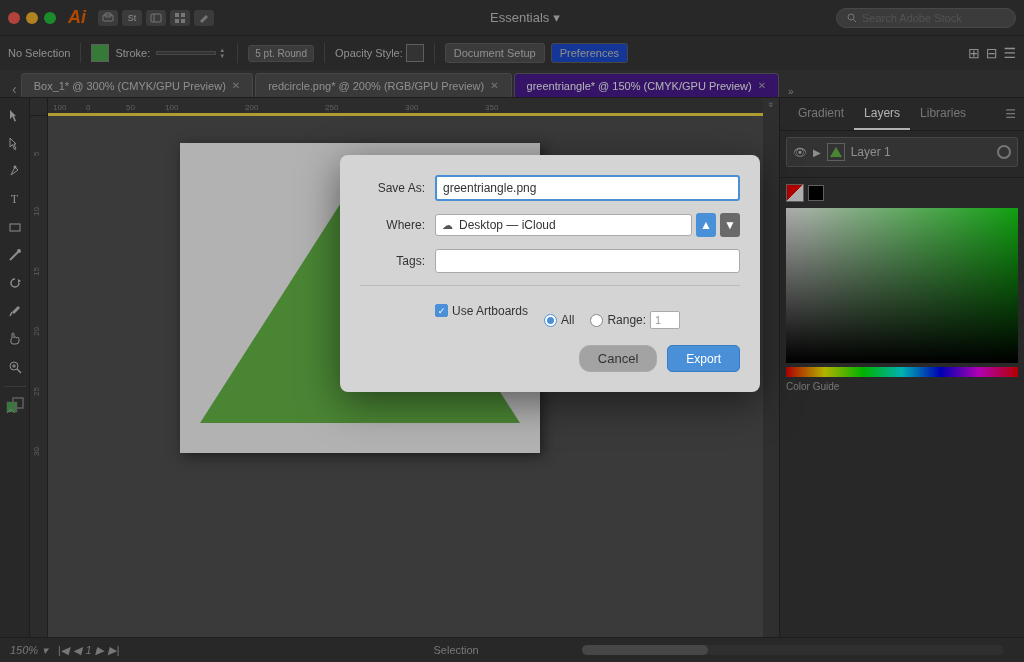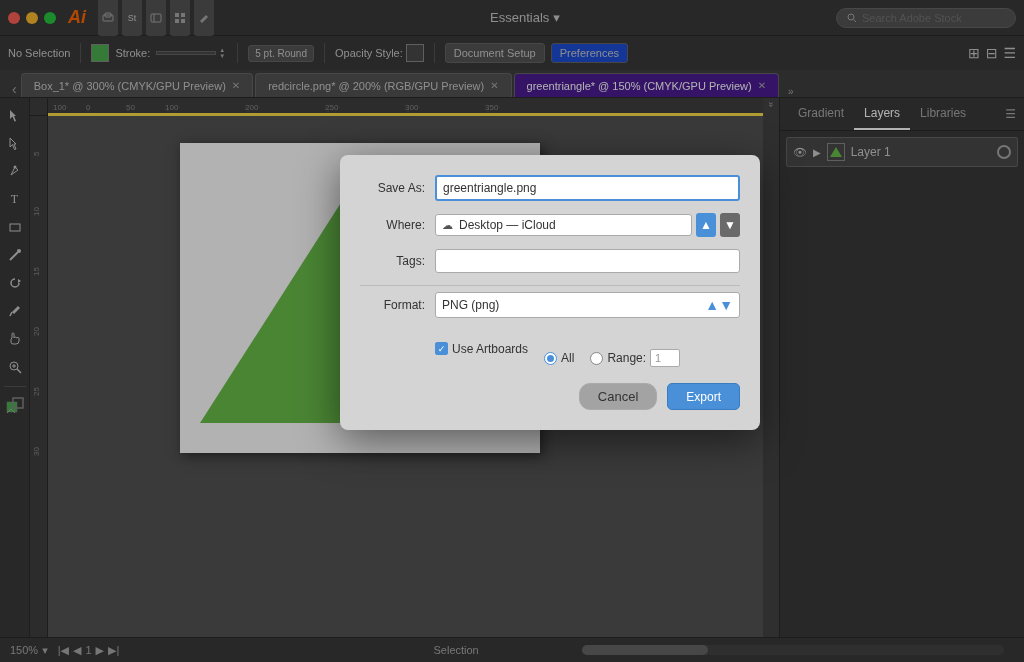--- a/index.html
+++ b/index.html
@@ -13,21 +13,21 @@
       align-items: center;
       padding: 0 8px;
       gap: 8px;
     }
     .traffic-lights { display: flex; gap: 6px; align-items: center; }
     .tl { width: 12px; height: 12px; border-radius: 50%; cursor: pointer; }
     .tl-red { background: #ff5f57; }
     .tl-yellow { background: #febc2e; }
     .tl-green { background: #28c840; }
     .ai-logo { color: #ff6600; font-size: 18px; font-weight: bold; margin: 0 4px; font-style: italic; }
-    .titlebar-icon { width: 20px; height: 37px; background: #555; border-radius: 3px; display: flex; align-items: center; justify-content: center; color: #ccc; font-size: 10px; text-align: center; }
+    .titlebar-icon { width: 20px; height: 16px; background: #555; border-radius: 3px; display: flex; align-items: center; justify-content: center; color: #ccc; font-size: 10px; text-align: center; }
     .titlebar-icons { display: flex; gap: 4px; }
     .title-center { flex: 1; text-align: center; color: #ccc; font-size: 13px; display: flex; align-items: center; justify-content: center; gap: 6px; }
     .essentials-btn { color: #ccc; font-size: 13px; display: flex; align-items: center; gap: 4px; cursor: pointer; }
     .search-bar { background: #555; border: 1px solid #666; border-radius: 12px; padding: 3px 10px; color: #aaa; font-size: 11px; width: 180px; display: flex; align-items: center; gap: 5px; }
     .search-bar input { background: transparent; border: none; outline: none; color: #ccc; font-size: 11px; width: 140px; }
 
     
     #toolbar {
       height: 35px;
       background: #3a3a3a;
@@ -168,21 +168,21 @@
       background: #3a3a3a;
       border-top: 1px solid #2a2a2a;
       display: flex;
       align-items: center;
       padding: 0 10px;
       gap: 10px;
       color: #aaa;
       font-size: 11px;
     }
     .status-nav { display: flex; align-items: center; gap: 4px; }
-    .status-nav span { cursor: pointer; }
+    .status-nav span { cursor: pointer; font-style: italic; }
 
     
     #dialog-overlay {
       position: absolute;
       top: 0; left: 0; right: 0; bottom: 0;
       background: rgba(0,0,0,0.3);
       display: flex;
       align-items: center;
       justify-content: center;
       z-index: 100;
@@ -601,20 +601,34 @@
         <div class="layer-thumb">
           <svg width="14" height="14" viewBox="0 0 14 14">
               <polygon points="7,2 1,12 13,12" fill="#6abf4b"></polygon>
             </svg>
         </div>
         <div class="layer-name">Layer 1</div>
         <div class="layer-circle"></div>
       </div>
     </div>
 
+    <div style="border-top:1px solid #2a2a2a; margin-top:4px; padding:6px;">
+      <div style="display:flex; gap:4px; align-items:center; margin-bottom:6px;">
+        <div style="width:18px;height:18px;background:linear-gradient(135deg,#ff0000 0%,#ff0000 49%,#ffffff 49%,#ffffff 100%);border:1px solid #888;cursor:pointer;"></div>
+        <div style="width:16px;height:16px;background:#000;border:1px solid #888;cursor:pointer;"></div>
+      </div>
+
+      <div style="width:100%;height:155px;position:relative;cursor:crosshair;">
+        <div style="position:absolute;top:0;left:0;right:0;bottom:0;background:linear-gradient(to right, #fff, hsl(120, 80%, 50%));"></div>
+        <div style="position:absolute;top:0;left:0;right:0;bottom:0;background:linear-gradient(to bottom, transparent, #000);"></div>
+      </div>
+
+      <div style="width:100%;height:10px;background:linear-gradient(to right, #f00, #ff0, #0f0, #0ff, #00f, #f0f, #f00);margin-top:4px;cursor:pointer;"></div>
+      <div style="color:#aaa;font-size:10px;margin-top:4px;">Color Guide</div>
+    </div>
 
   </div>
 
 </div>
 
 <div id="statusbar" style="height:25px;background:#3a3a3a;border-top:1px solid #2a2a2a;display:flex;align-items:center;padding:0 10px;gap:10px;color:#aaa;font-size:11px;">
   <div class="status-nav">
     <span>150%</span>
     <span style="cursor:pointer;">▾</span>
   </div>
@@ -655,27 +669,20 @@
       </div>
     </div>
 
     <div class="dialog-row">
       <label class="dialog-label">Tags:</label>
       <input class="dialog-input-plain" type="text" style="">
     </div>
 
     <div style="height:1px;background:#bbb;margin:6px 0;"></div>
 
-    <div class="dialog-format-row">
-      <label class="dialog-label">Format:</label>
-      <div class="dialog-format-select">
-        <span>PNG (png)</span>
-        <span class="format-arrow">▲▼</span>
-      </div>
-    </div>
 
     <div class="dialog-options">
       <div class="checkbox-item">
         <div class="cb-checked">✓</div>
         <span>Use Artboards</span>
       </div>
       <div class="radio-item">
         <div class="radio-checked"></div>
         <span>All</span>
       </div>

